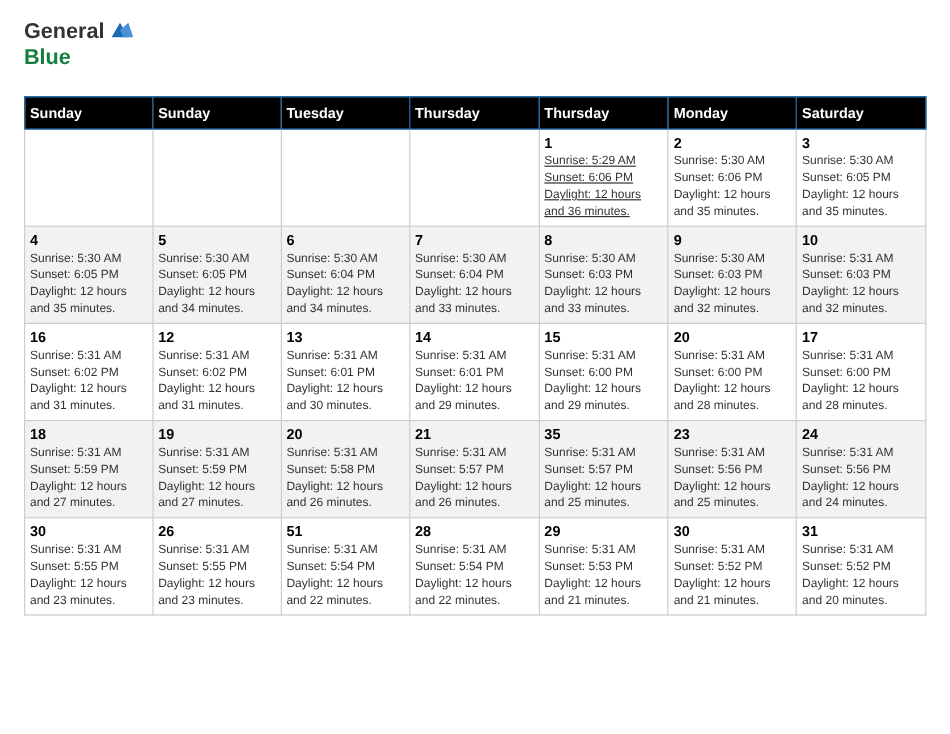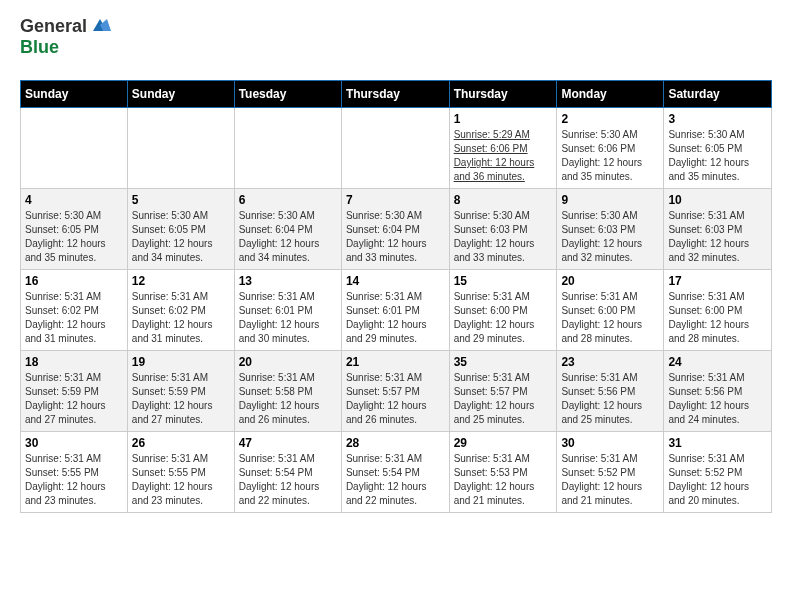--- a/index.html
+++ b/index.html
@@ -306,21 +306,21 @@
 and 23 minutes.</div>
         </td>
         <td>
           <span class="day-number">26</span>
           <div class="day-info" style="white-space: pre-line;">Sunrise: 5:31 AM
 Sunset: 5:55 PM
 Daylight: 12 hours
 and 23 minutes.</div>
         </td>
         <td>
-          <span class="day-number">47</span>
+          <span class="day-number">51</span>
           <div class="day-info" style="white-space: pre-line;">Sunrise: 5:31 AM
 Sunset: 5:54 PM
 Daylight: 12 hours
 and 22 minutes.</div>
         </td>
         <td>
           <span class="day-number">28</span>
           <div class="day-info" style="white-space: pre-line;">Sunrise: 5:31 AM
 Sunset: 5:54 PM
 Daylight: 12 hours

